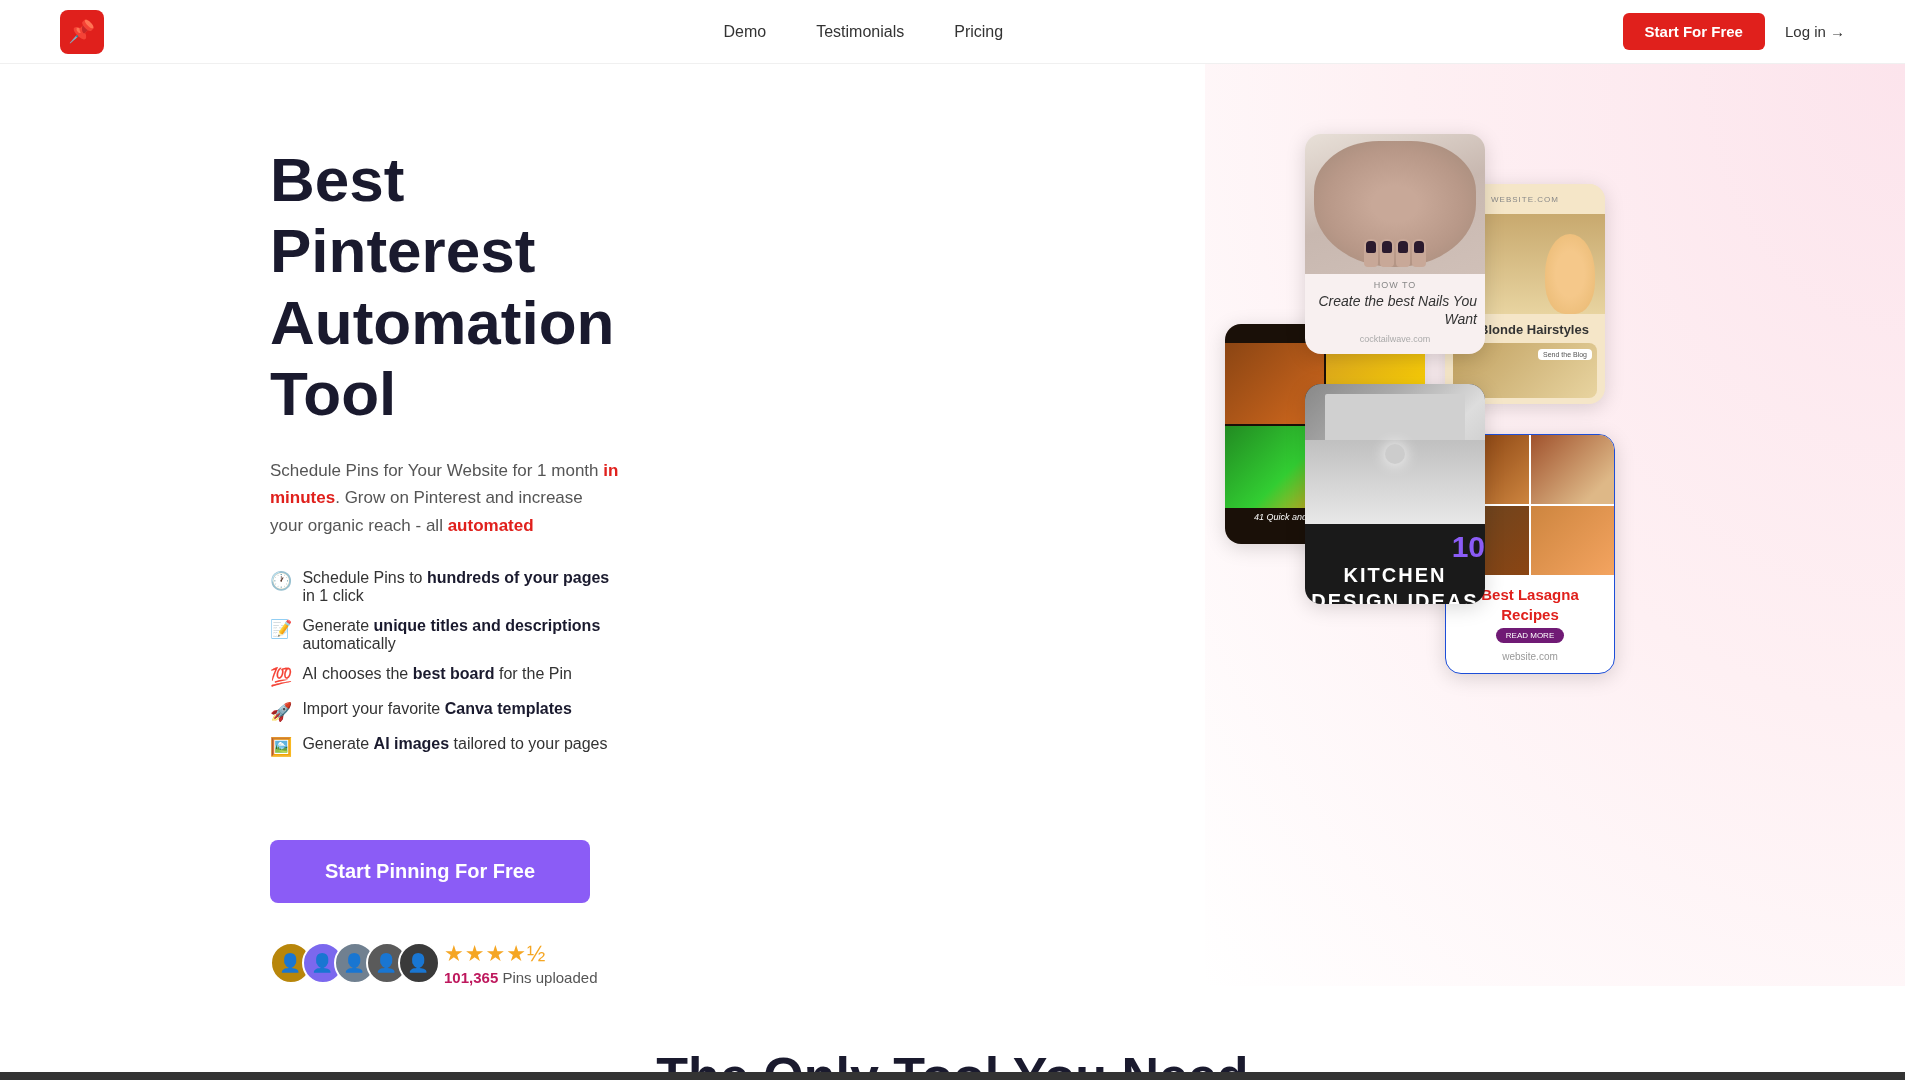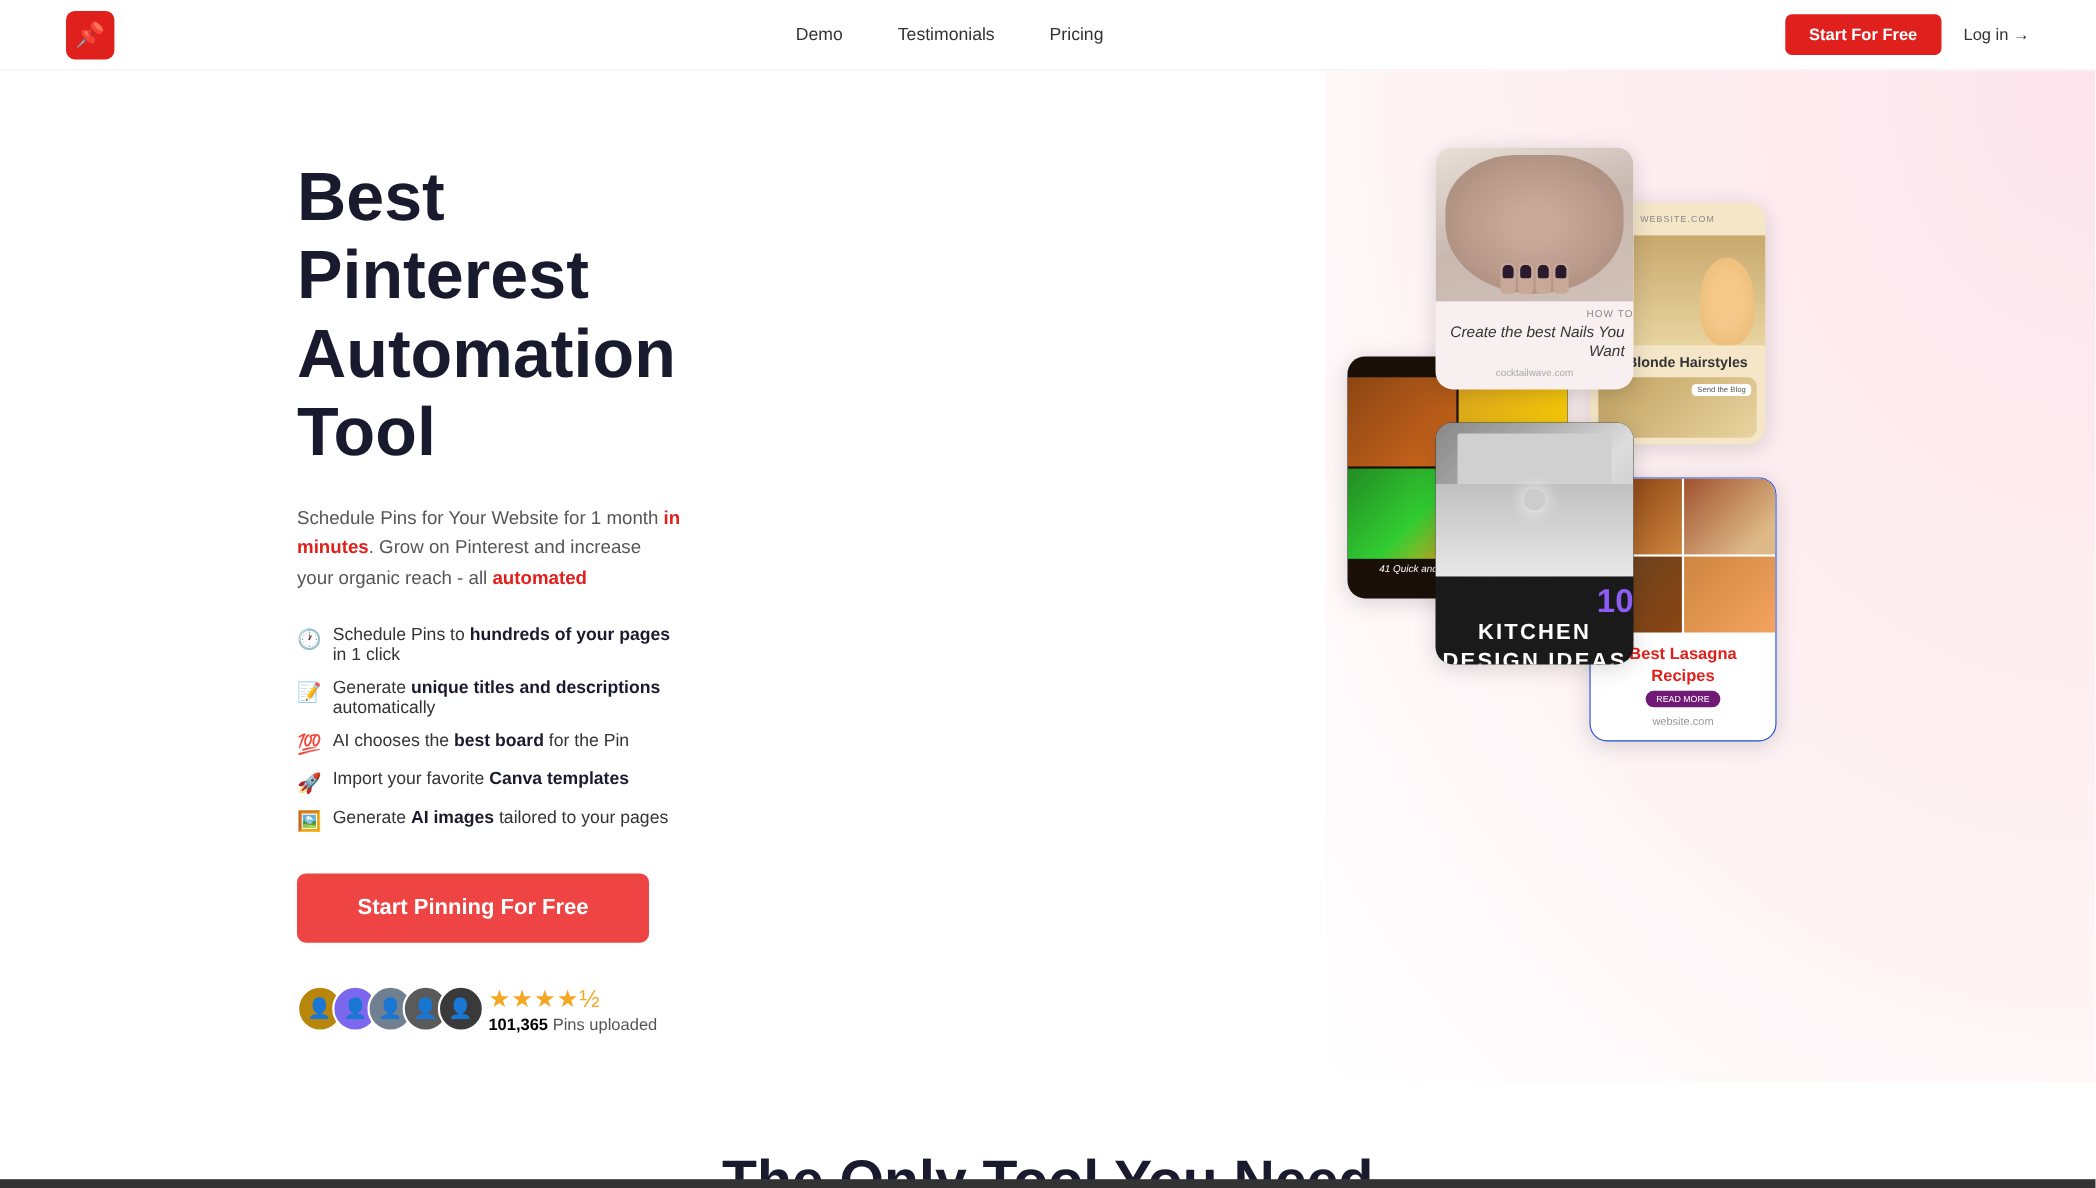--- a/index.html
+++ b/index.html
@@ -126,30 +126,31 @@
       margin-bottom: 12px;
     }
     .features-list li .emoji {
       font-size: 18px;
       flex-shrink: 0;
       margin-top: 1px;
     }
     .features-list li strong { font-weight: 700; color: #1a1a2e; }
 
     .btn-cta {
-      background: #ef4444;
+      background: #8b5cf6;
       color: #fff;
       border: none;
       padding: 20px 55px;
       border-radius: 8px;
       font-size: 20px;
       font-weight: 700;
       cursor: pointer;
       margin-bottom: 28px;
       display: inline-block;
+      margin-top: 46px;
     }
 
     .social-proof {
       display: flex;
       align-items: center;
       gap: 14px;
       margin-top: 10px;
     }
     .avatars {
       display: flex;
@@ -170,21 +171,21 @@
     }
     .avatar-circle:nth-child(1) { background: #b8860b; }
     .avatar-circle:nth-child(2) { background: #7b68ee; }
     .avatar-circle:nth-child(3) { background: #708090; }
     .avatar-circle:nth-child(4) { background: #5a5a5a; }
     .avatar-circle:nth-child(5) { background: #3a3a3a; }
 
     .stars-wrap { display: flex; flex-direction: column; gap: 2px; }
     .stars { color: #f5a623; font-size: 22px; letter-spacing: 1px; }
     .pins-count { font-size: 15px; color: #555; }
-    .pins-count strong { color: #000000; font-weight: 700; }
+    .pins-count strong { color: #be185d; font-weight: 700; }
 
     
     .pin-cards-area {
       position: absolute;
       top: 60px;
       right: 0;
       width: 900px;
       height: 750px;
       z-index: 1;
     }
@@ -394,21 +395,21 @@
       top: 2px;
       left: 2px;
       right: 2px;
       height: 12px;
       background: #2a1a2e;
       border-radius: 4px 4px 2px 2px;
     }
     .nails-how-to {
       font-size: 9px;
       color: #888;
-      text-align: right;
+      text-align: center;
       padding: 6px 0 2px;
       text-transform: uppercase;
       letter-spacing: 1px;
     }
     .nails-title {
       font-size: 14px;
       color: #333;
       text-align: right;
       font-style: italic;
       line-height: 1.3;

